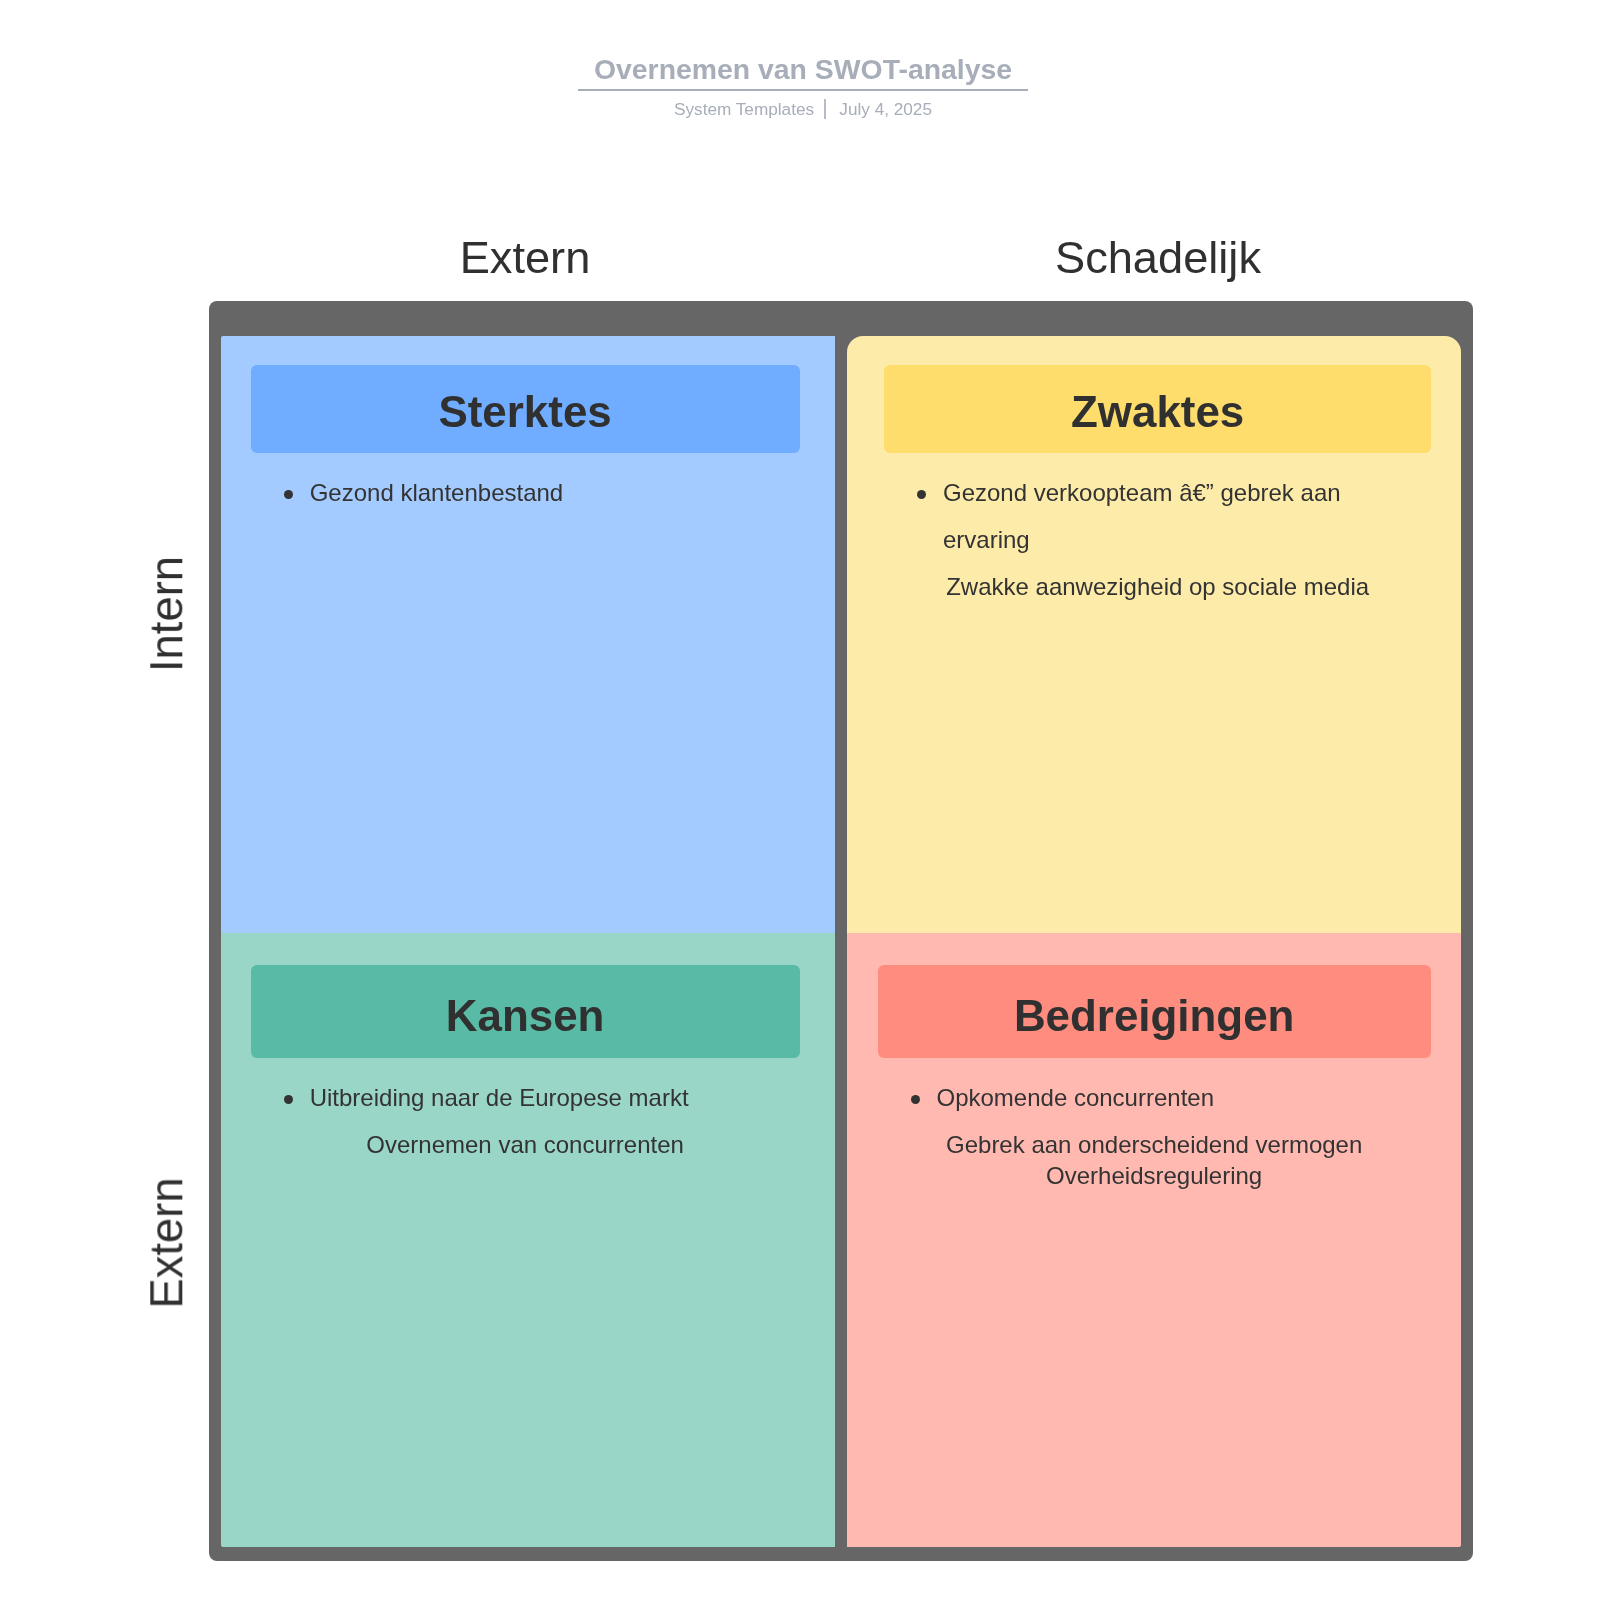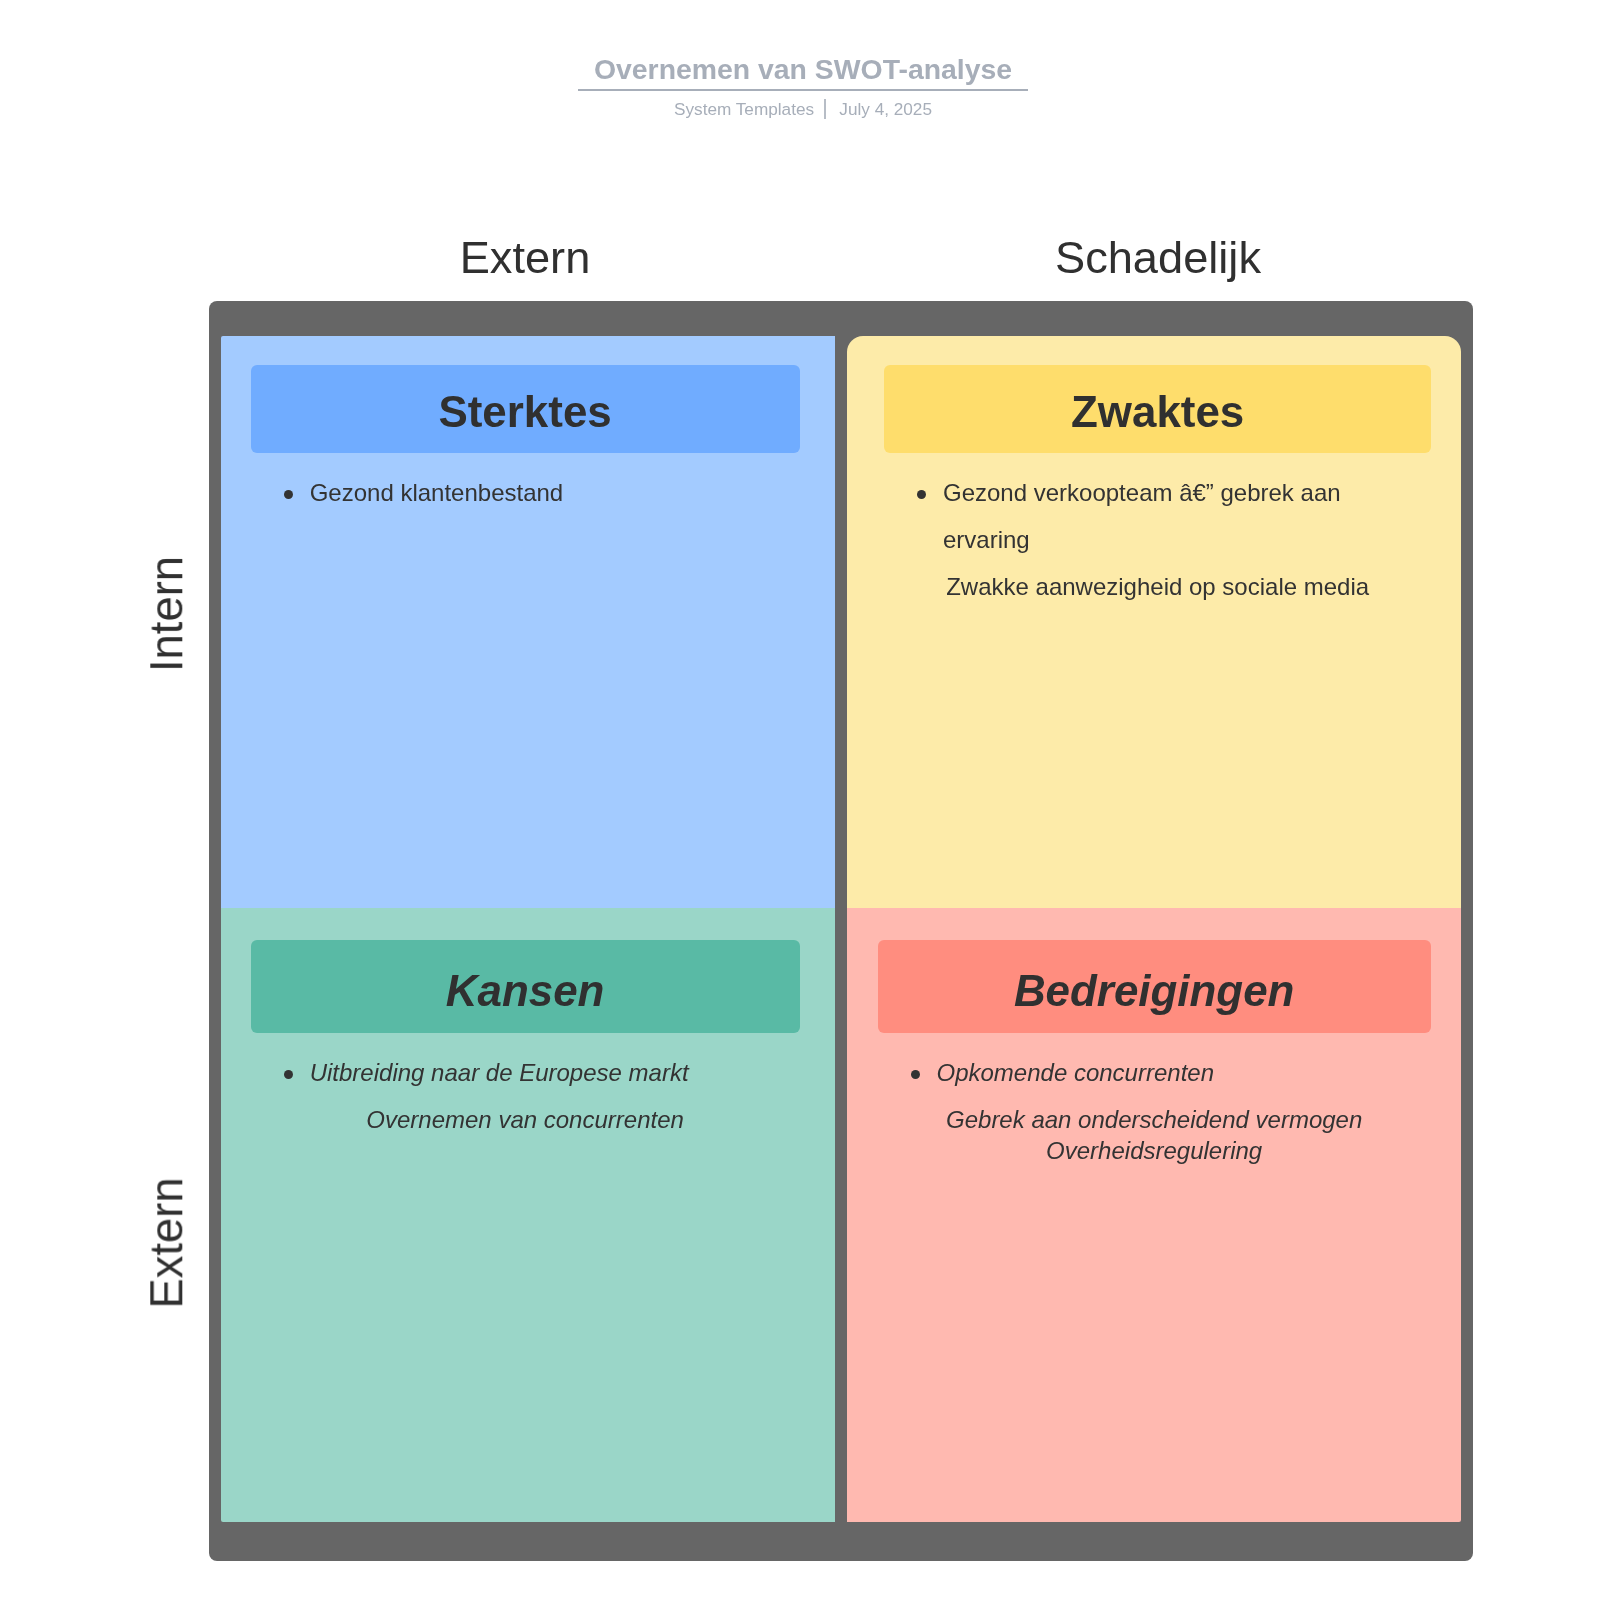--- a/index.html
+++ b/index.html
@@ -89,21 +89,21 @@
     border-radius: 8px;
   }
   .cell {
     position: absolute;
     box-sizing: border-box;
     overflow: hidden;
   }
   .cell.c1 { left: 12px;  width: 614px; }
   .cell.c2 { left: 638px; width: 614px; }
   .cell.r1 { top: 11px;   height: 613px; margin-top: 24px; }
-  .cell.r2 { top: 607px;  height: 614px; font-style: italic; }
+  .cell.r2 { top: 632px;  height: 614px; }
 
   .cell.tl { background: #a3cbff; border-top-left-radius: 2px; }
   .cell.tr { background: #fdeba9; border-top-right-radius: 2px; border-radius: 16px; }
   .cell.bl { background: #9ad6c8; border-bottom-left-radius: 2px; }
   .cell.br { background: #ffb9b0; border-bottom-right-radius: 2px; }
 
   .bar {
     position: absolute;
     border-radius: 6px;
     text-align: center;

